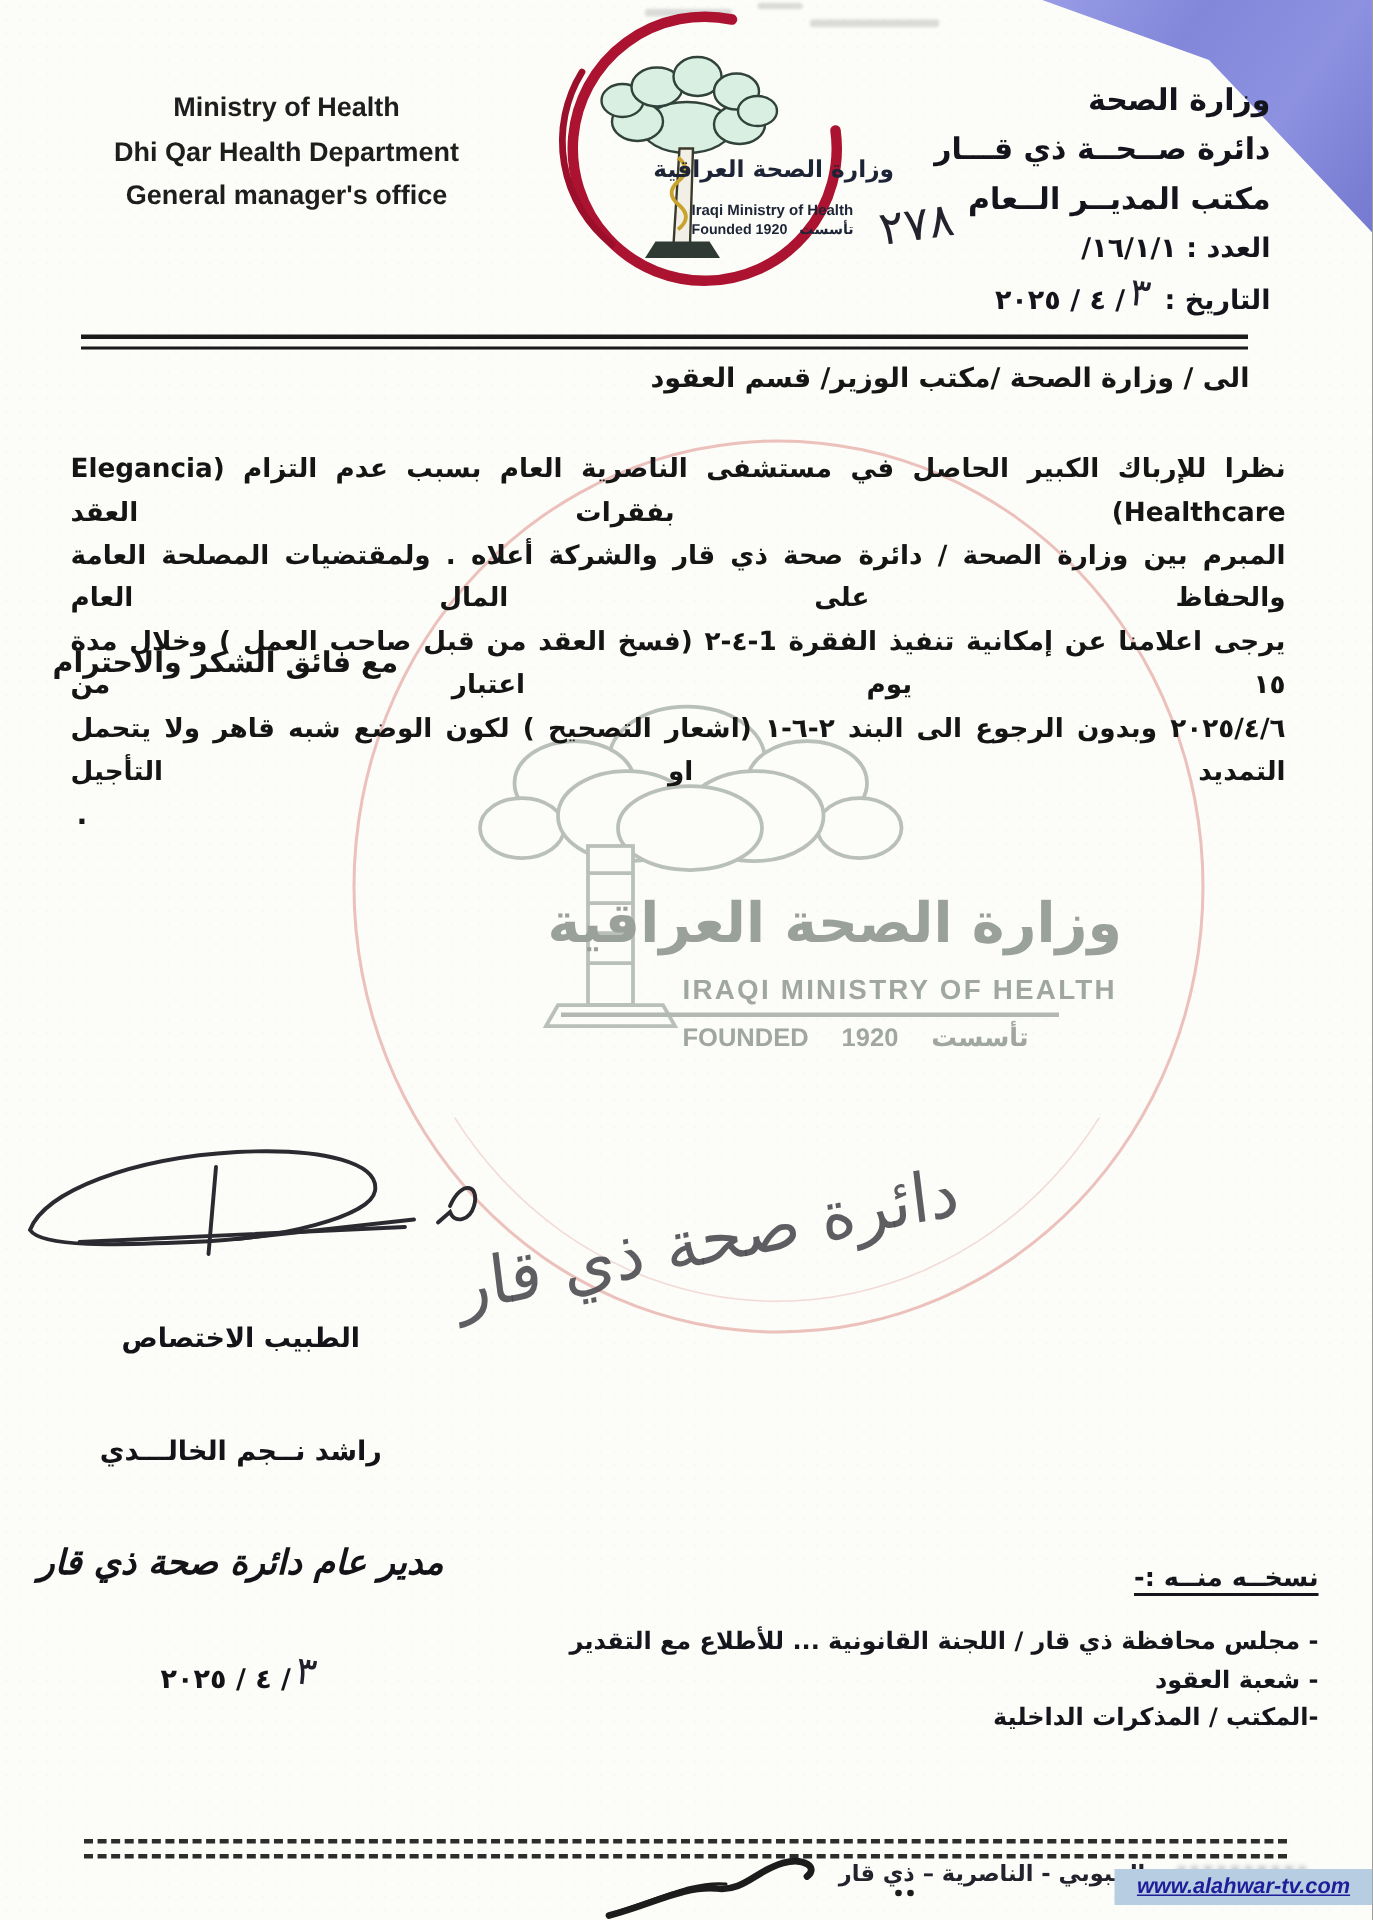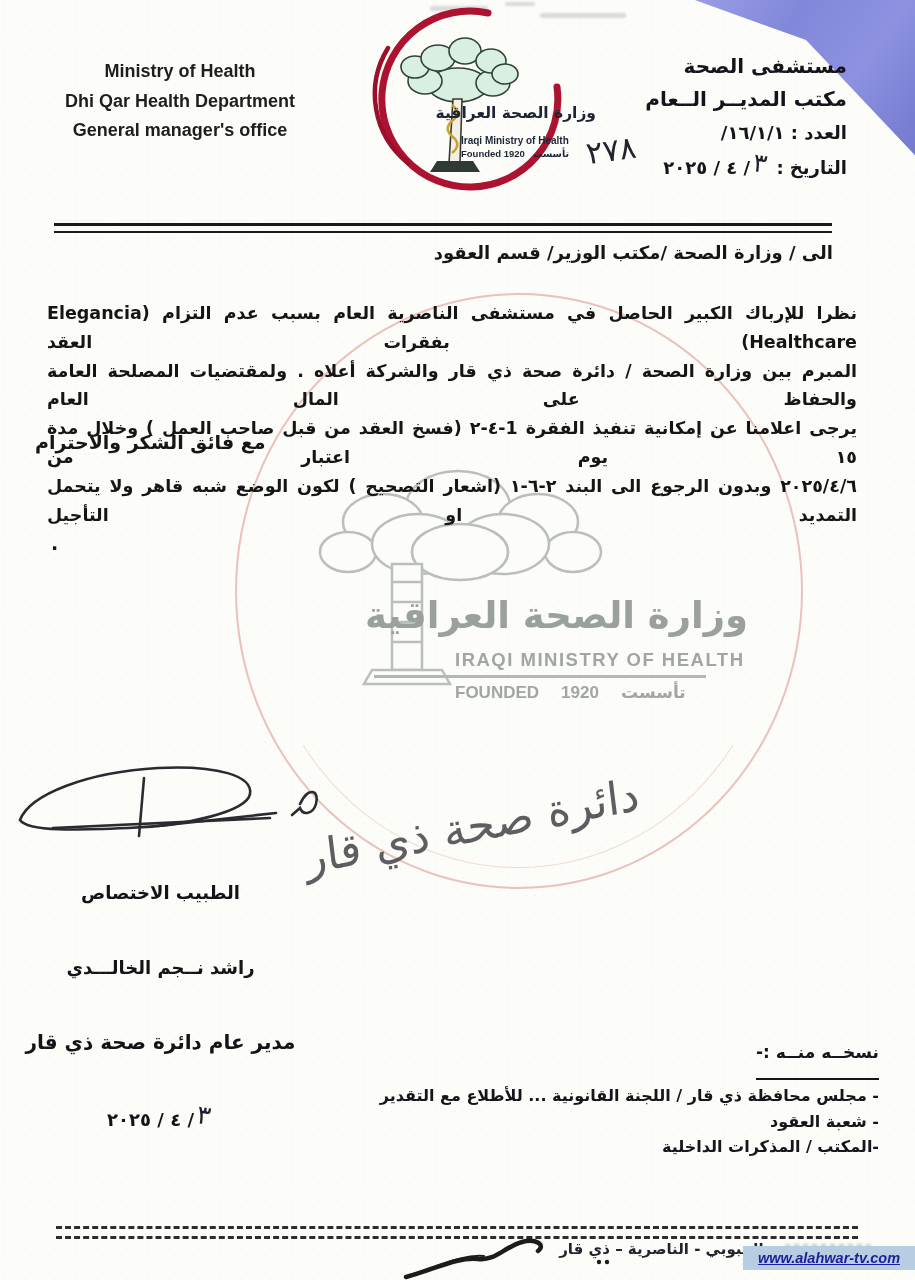--- a/index.html
+++ b/index.html
@@ -13,21 +13,21 @@
     color:#161616;
   }
   .abs{position:absolute;}
   
   .corner-blue{
     left:688px;top:0;width:227px;height:160px;
     background:linear-gradient(125deg,#9a9ee6 0%,#8287da 35%,#8d91e0 65%,#7478cf 100%);
     clip-path:polygon(3% 0,100% 0,100% 97%,52% 25%);
   }
   
-  .hdr-en{left:25px;top:57px;width:310px;text-align:center;
+  .hdr-en{left:36px;top:57px;width:310px;text-align:center;
     font-family:"Liberation Sans","DejaVu Sans",sans-serif;
     font-size:18px;font-weight:700;line-height:29.5px;color:#1e1e1e;}
   
   .hdr-ar{left:585px;top:50px;width:262px;direction:rtl;text-align:right;color:#14141c;}
   .hdr-ar .l{font-size:20px;font-weight:700;line-height:33px;white-space:nowrap;}
   .hdr-ar .l.small{font-size:18px;}
   .hand{font-weight:400;unicode-bidi:isolate;color:#20202c;}
   .hand-3{display:inline-block;font-size:26px;transform:rotate(8deg);position:relative;top:-2px;padding:0 3px;}
   .hand-278{left:586px;top:132px;font-size:31px;font-weight:400;color:#23232e;
     transform:rotate(-8deg);letter-spacing:2px;direction:ltr;}
@@ -56,24 +56,24 @@
   .wm-founded{left:455px;top:682px;font-size:17px;font-weight:700;color:#a0a6a0;font-family:"Liberation Sans",sans-serif;}
   .wm-founded span{margin-right:22px;margin-top:12px;}
   .wm-founded .ar{font-family:"DejaVu Sans",sans-serif;margin-right:0;}
   
   .stamp-hand{left:262px;top:800px;width:420px;direction:rtl;text-align:center;
     font-size:45px;font-weight:400;color:rgba(72,72,76,0.88);
     letter-spacing:5px;transform:rotate(-11deg) skewX(-4deg);white-space:nowrap;}
   
   .sig-block{left:18px;top:834px;width:285px;text-align:center;direction:rtl;color:#131318;}
   .sig-block .s{font-size:18px;font-weight:700;line-height:30.5px;white-space:nowrap;margin-top:44px;}
-  .sig-block .s.pos{font-size:20px;}
+  .sig-block .s.pos{font-size:23px;font-style:italic;}
   
   .cc-block{right:36px;top:1042px;direction:rtl;text-align:right;color:#15151c;}
-  .cc-heading{display:inline-block;font-size:17px;font-weight:700;border-bottom:2px solid #15151c;padding-bottom:16px;margin-bottom:3px;}
+  .cc-heading{display:inline-block;font-size:17px;font-weight:700;border-bottom:2px solid #15151c;padding-bottom:0;margin-bottom:17px;}
   .cc-item{font-size:16px;font-weight:700;line-height:25.5px;white-space:nowrap;margin-left:24px;}
   
   .footer-rule{left:56px;top:1226px;width:802px;height:7px;
     border-top:3px dashed #2d2d2d;border-bottom:3px dashed #2d2d2d;}
   .footer-address{right:44px;top:1240px;direction:rtl;font-size:15px;font-weight:700;color:#23232d;white-space:nowrap;}
   .addr-smudge{display:inline-block;width:86px;height:12px;vertical-align:middle;margin-left:6px;
     background:repeating-linear-gradient(90deg,#7d8596 0 5px,transparent 5px 9px);
     opacity:.45;filter:blur(1.6px);border-radius:3px;}
   .footer-wm{left:743px;top:1246px;width:172px;height:24px;background:#b7cde2;
     display:flex;align-items:center;justify-content:center;}
@@ -140,21 +140,22 @@
     <path d="M99 102 Q109 110 99 118 Q90 126 100 134 Q109 142 99 150" fill="none" stroke="#c9a32d" stroke-width="2.6"></path>
     <path d="M84 158 L120 158 L127 169 L77 169 Z" fill="#2e3a33"></path>
   </svg>
   <div class="abs logo-ar">وزارة الصحة العراقية</div>
   <div class="abs logo-en">Iraqi Ministry of Health</div>
   <div class="abs logo-founded">
     <span>Founded 1920</span><span class="ar">تأسست</span>
   </div>
 
   <div class="abs hdr-ar">
-    <div class="l">مستشفى الصحة</div>
+    <div class="l">وزارة الصحة</div>
+    <div class="l">دائرة صــحــة ذي قـــار</div>
     <div class="l">مكتب المديــر الــعام</div>
     <div class="l small">العدد : ١٦/١/١/</div>
     <div class="l small"><span>التاريخ :</span> <span class="hand hand-3">٣</span><span>/ ٤ / ٢٠٢٥</span></div>
   </div>
   <div class="abs hand-278">٢٧٨</div>
 
   <div class="abs rule-double"></div>
 
   <div class="abs addressee">الى / وزارة الصحة /مكتب الوزير/ قسم العقود</div>
   <div class="abs body-block">

